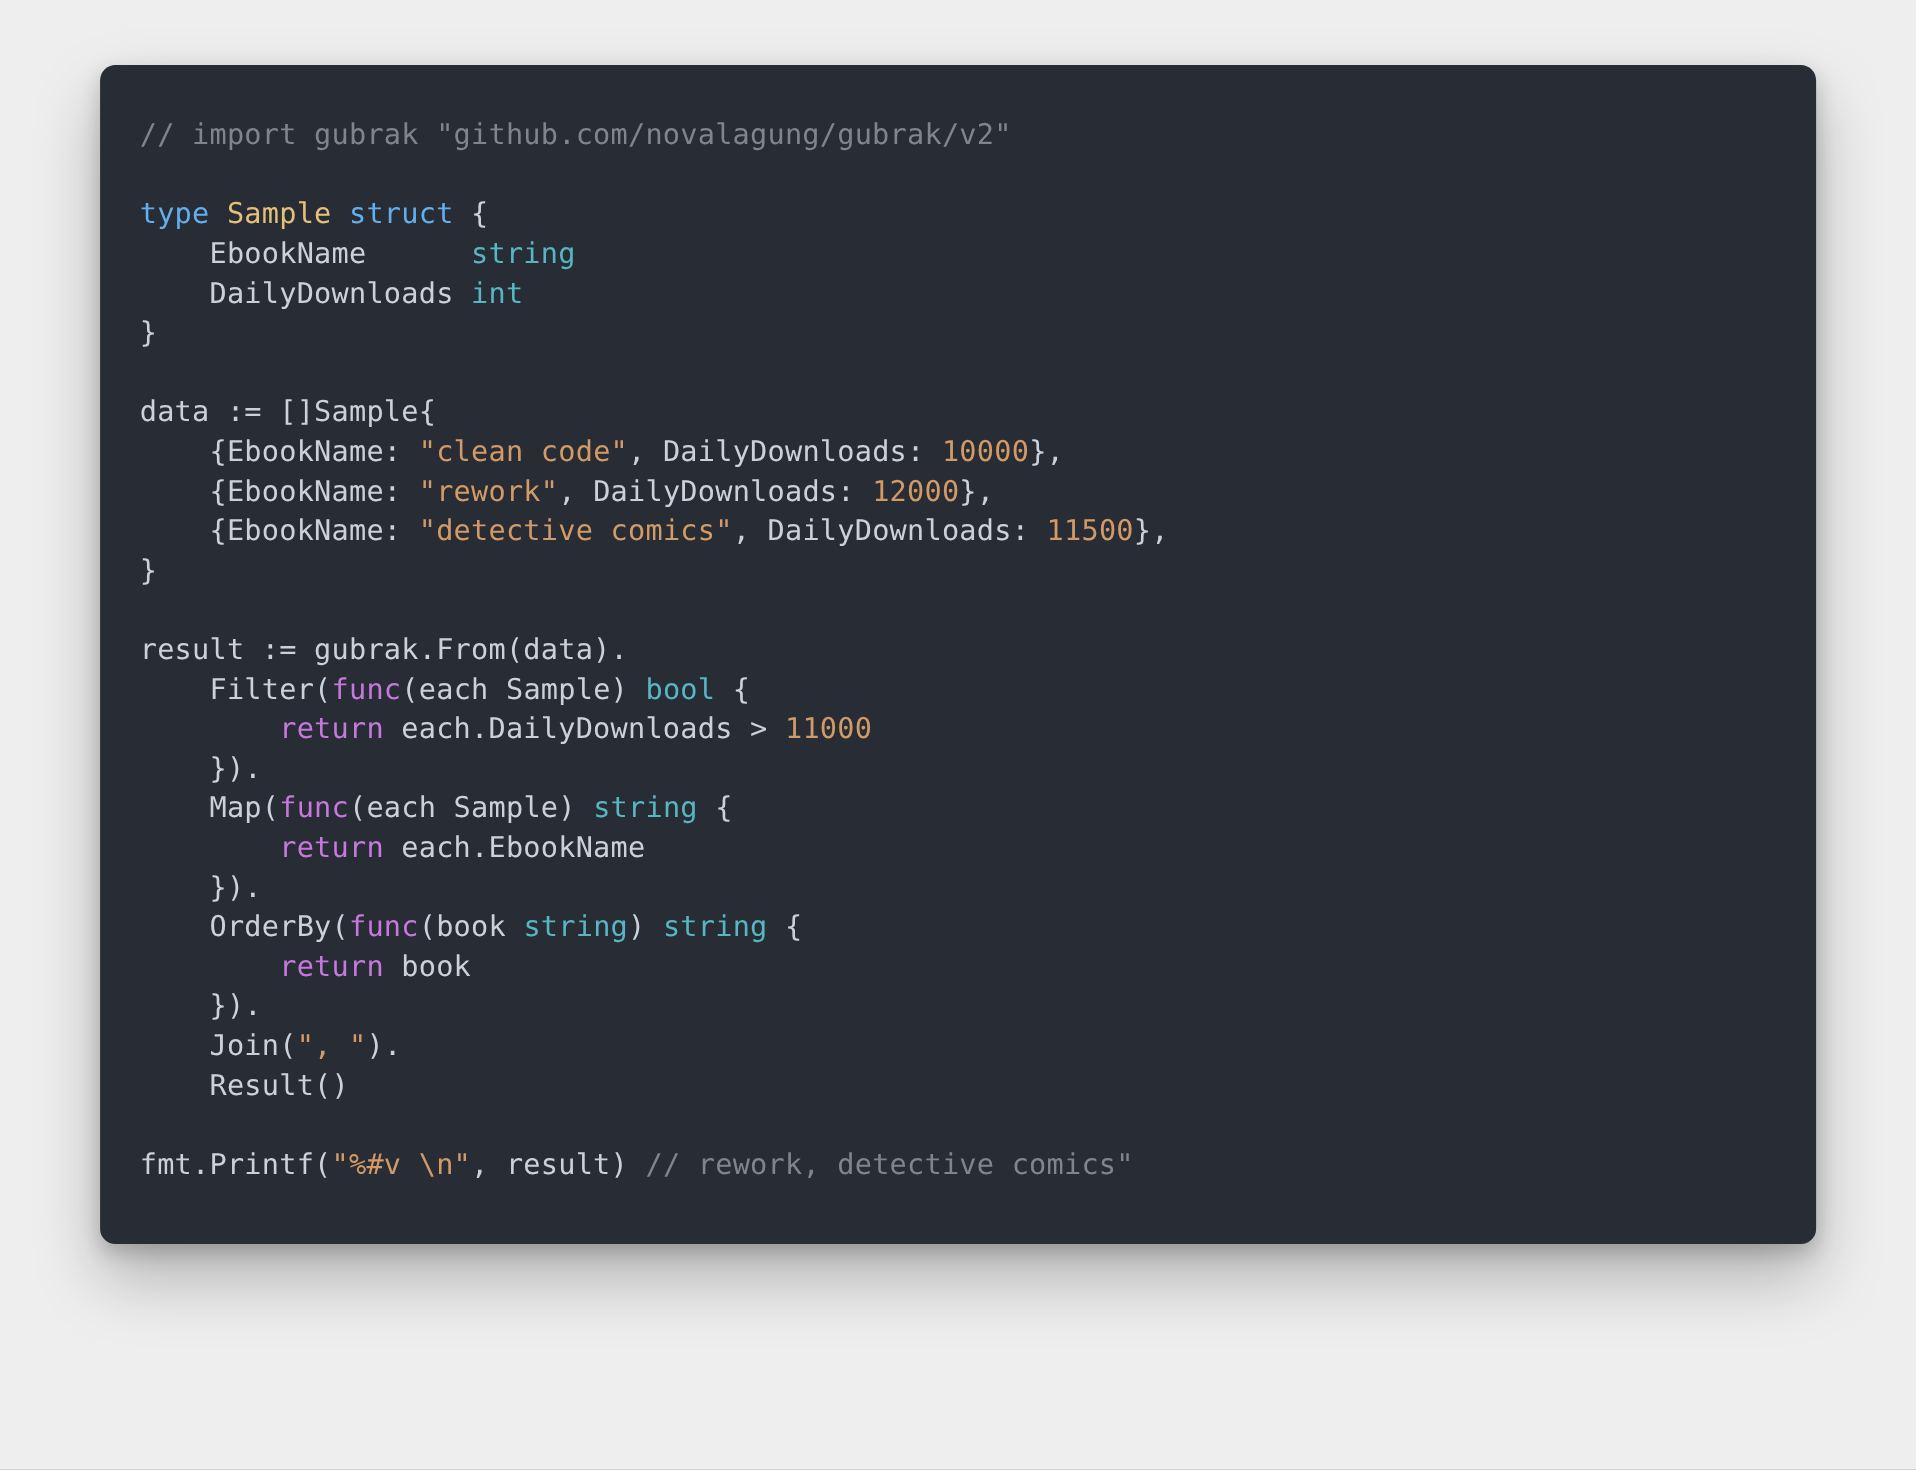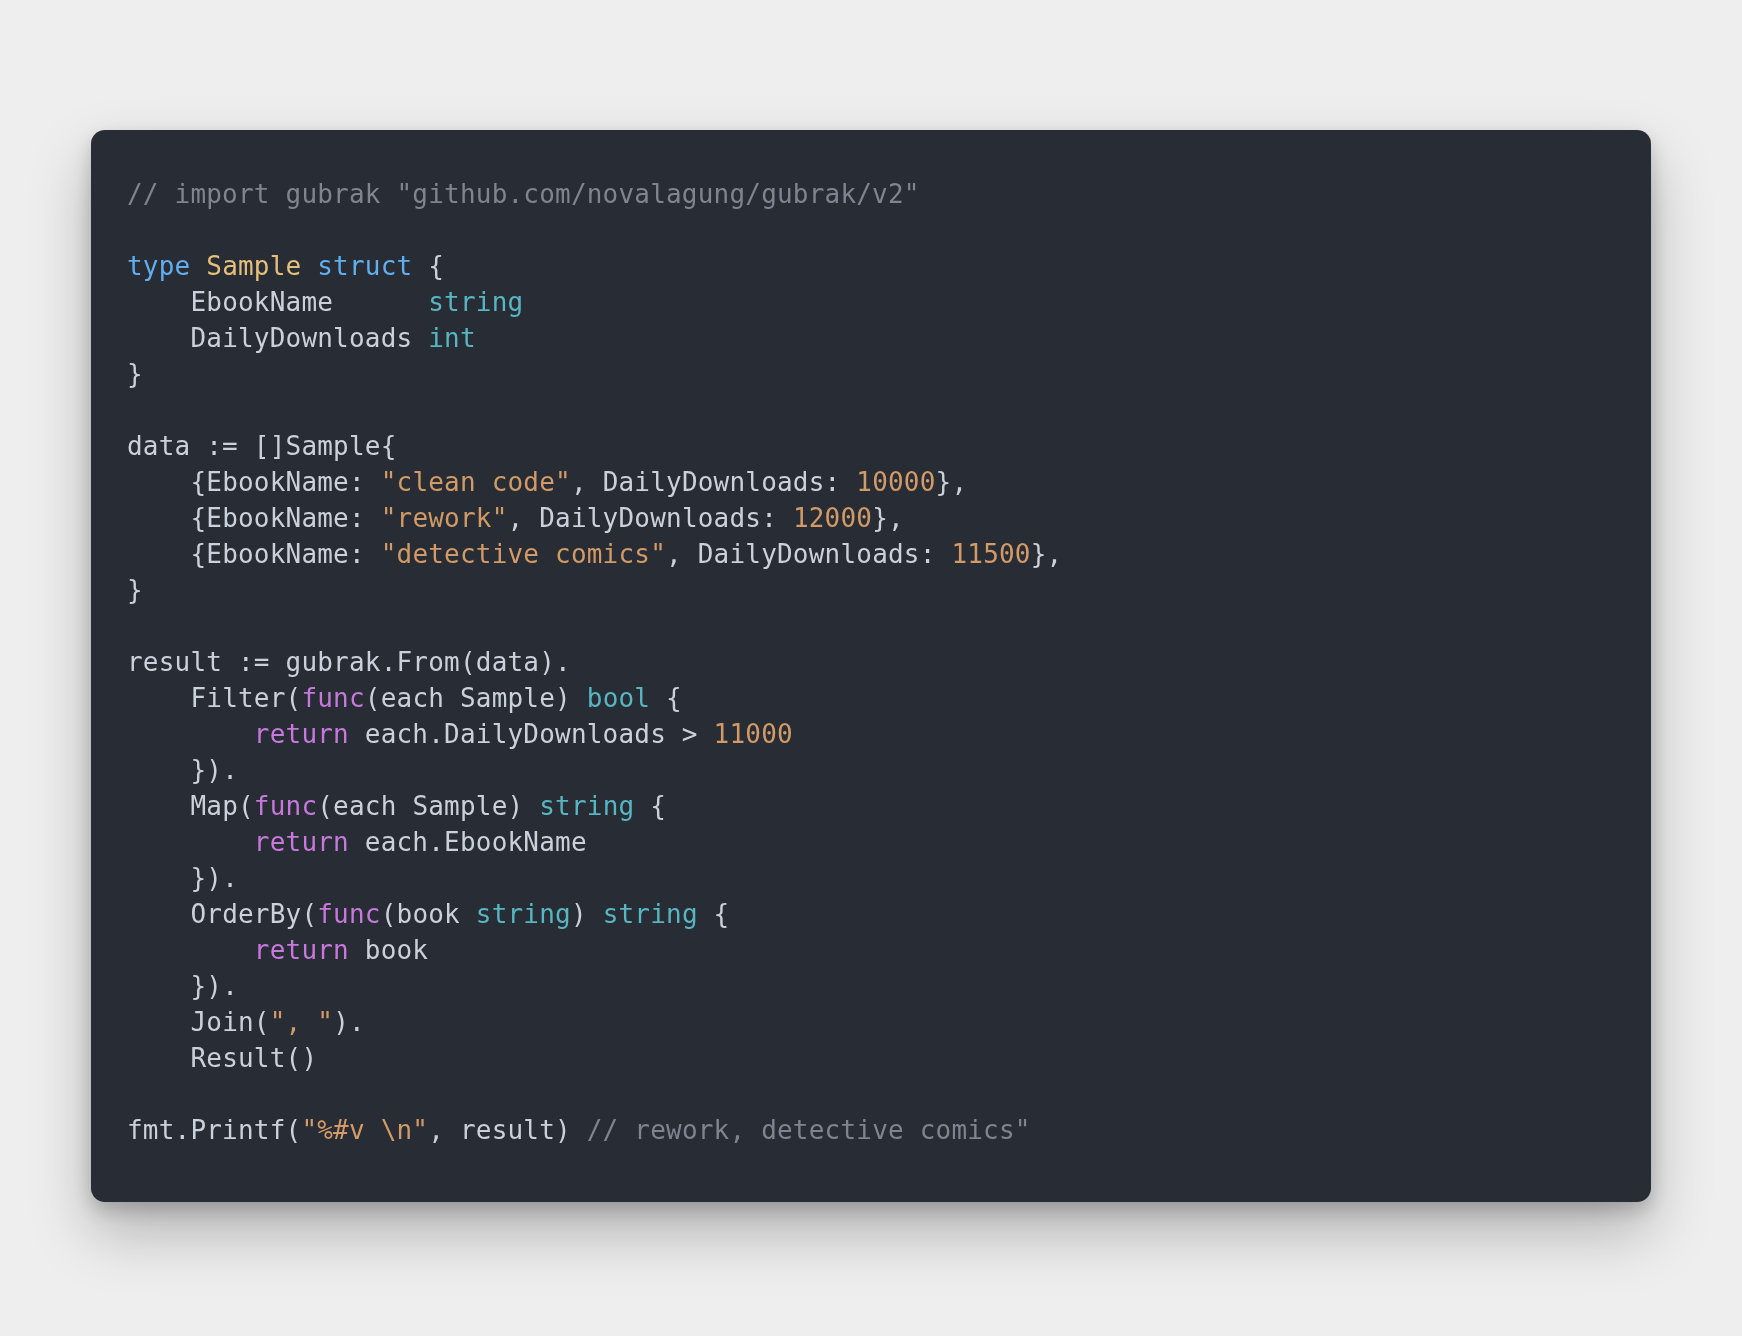--- a/index.html
+++ b/index.html
@@ -8,21 +8,21 @@
     width: 1742px;
     height: 1336px;
     background: #eeeeee;
     font-family: ui-monospace, "SF Mono", Menlo, Consolas, monospace;
   }
   .stage {
     width: 1742px;
     height: 1059px;
     position: relative;
     display: flex;
-    align-items: flex-start;
+    align-items: center;
     justify-content: center;
     padding-top: 130px;
     box-sizing: border-box;
   }
   .code-card {
     width: 1560px;
     background: #282c34;
     border-radius: 14px;
     box-shadow: 0 30px 60px rgba(0,0,0,0.25), 0 8px 18px rgba(0,0,0,0.18);
     padding: 46px 36px 54px 36px;

